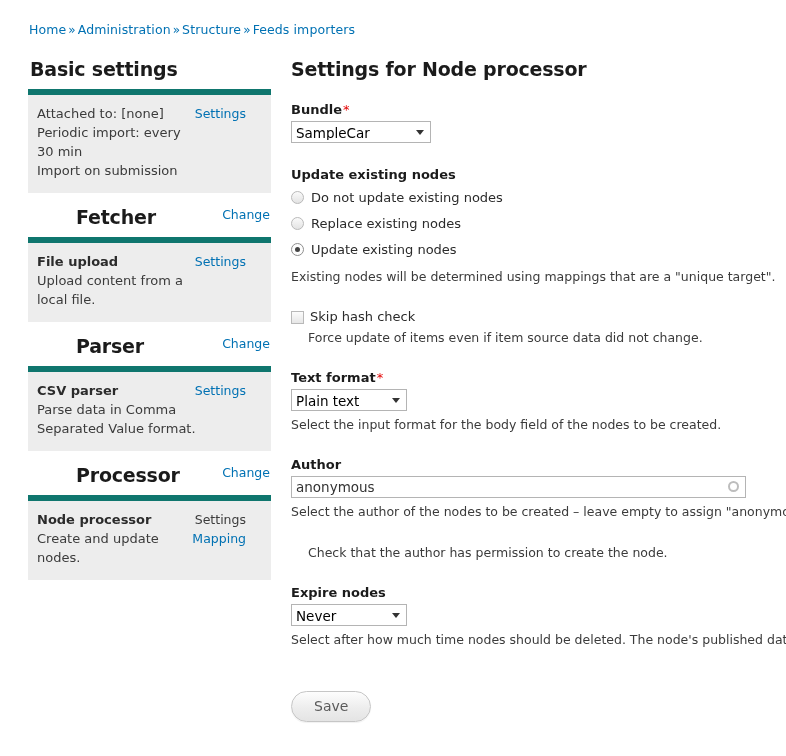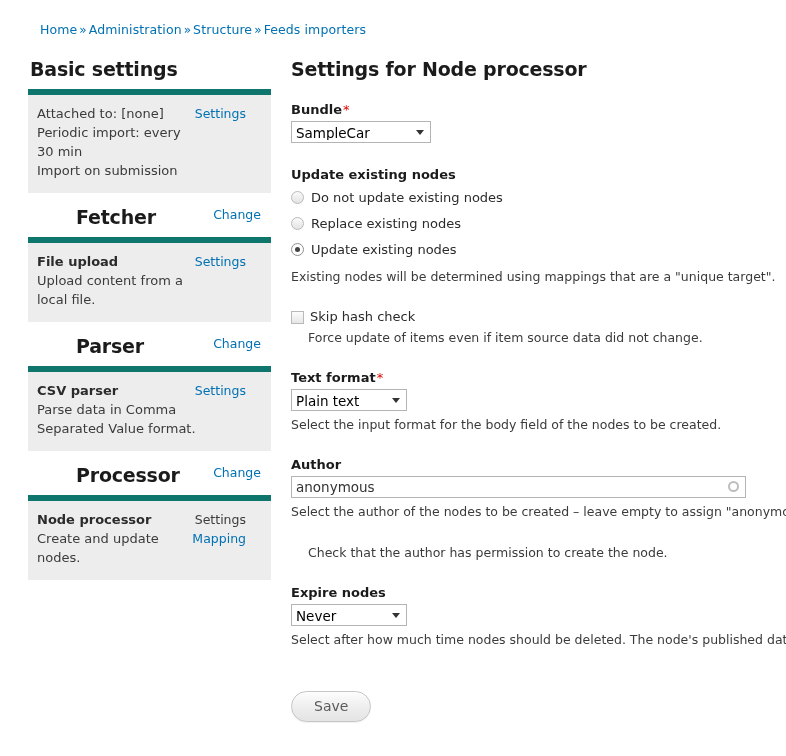--- a/index.html
+++ b/index.html
@@ -20,21 +20,21 @@
   .page {
     position: relative;
     width: 786px;
     height: 756px;
     overflow: hidden;
   }
 
   
   .breadcrumb {
     position: absolute;
-    left: 40px;
+    left: 29px;
     top: 22px;
     font-size: 12.5px;
     color: #0071b3;
     white-space: nowrap;
     letter-spacing: 0.1px;
   }
   .breadcrumb a {
     color: #0071b3;
     text-decoration: none;
   }
@@ -57,21 +57,21 @@
     font-size: 19px;
     color: #1b1b1b;
     letter-spacing: -0.2px;
     margin: 0;
     padding: 0 0 9px 2px;
     position: relative;
     line-height: 22px;
   }
   .side-h .hdr-action {
     position: absolute;
-    right: 10px;
+    right: 1px;
     bottom: 11px;
     font-size: 12.5px;
     font-weight: normal;
     color: #0071b3;
     text-decoration: none;
     letter-spacing: 0;
     font-family: "DejaVu Sans", "Liberation Sans", sans-serif;
   }
   .side-h.sub { margin-top: 13px; margin-left: 46px; }
 

